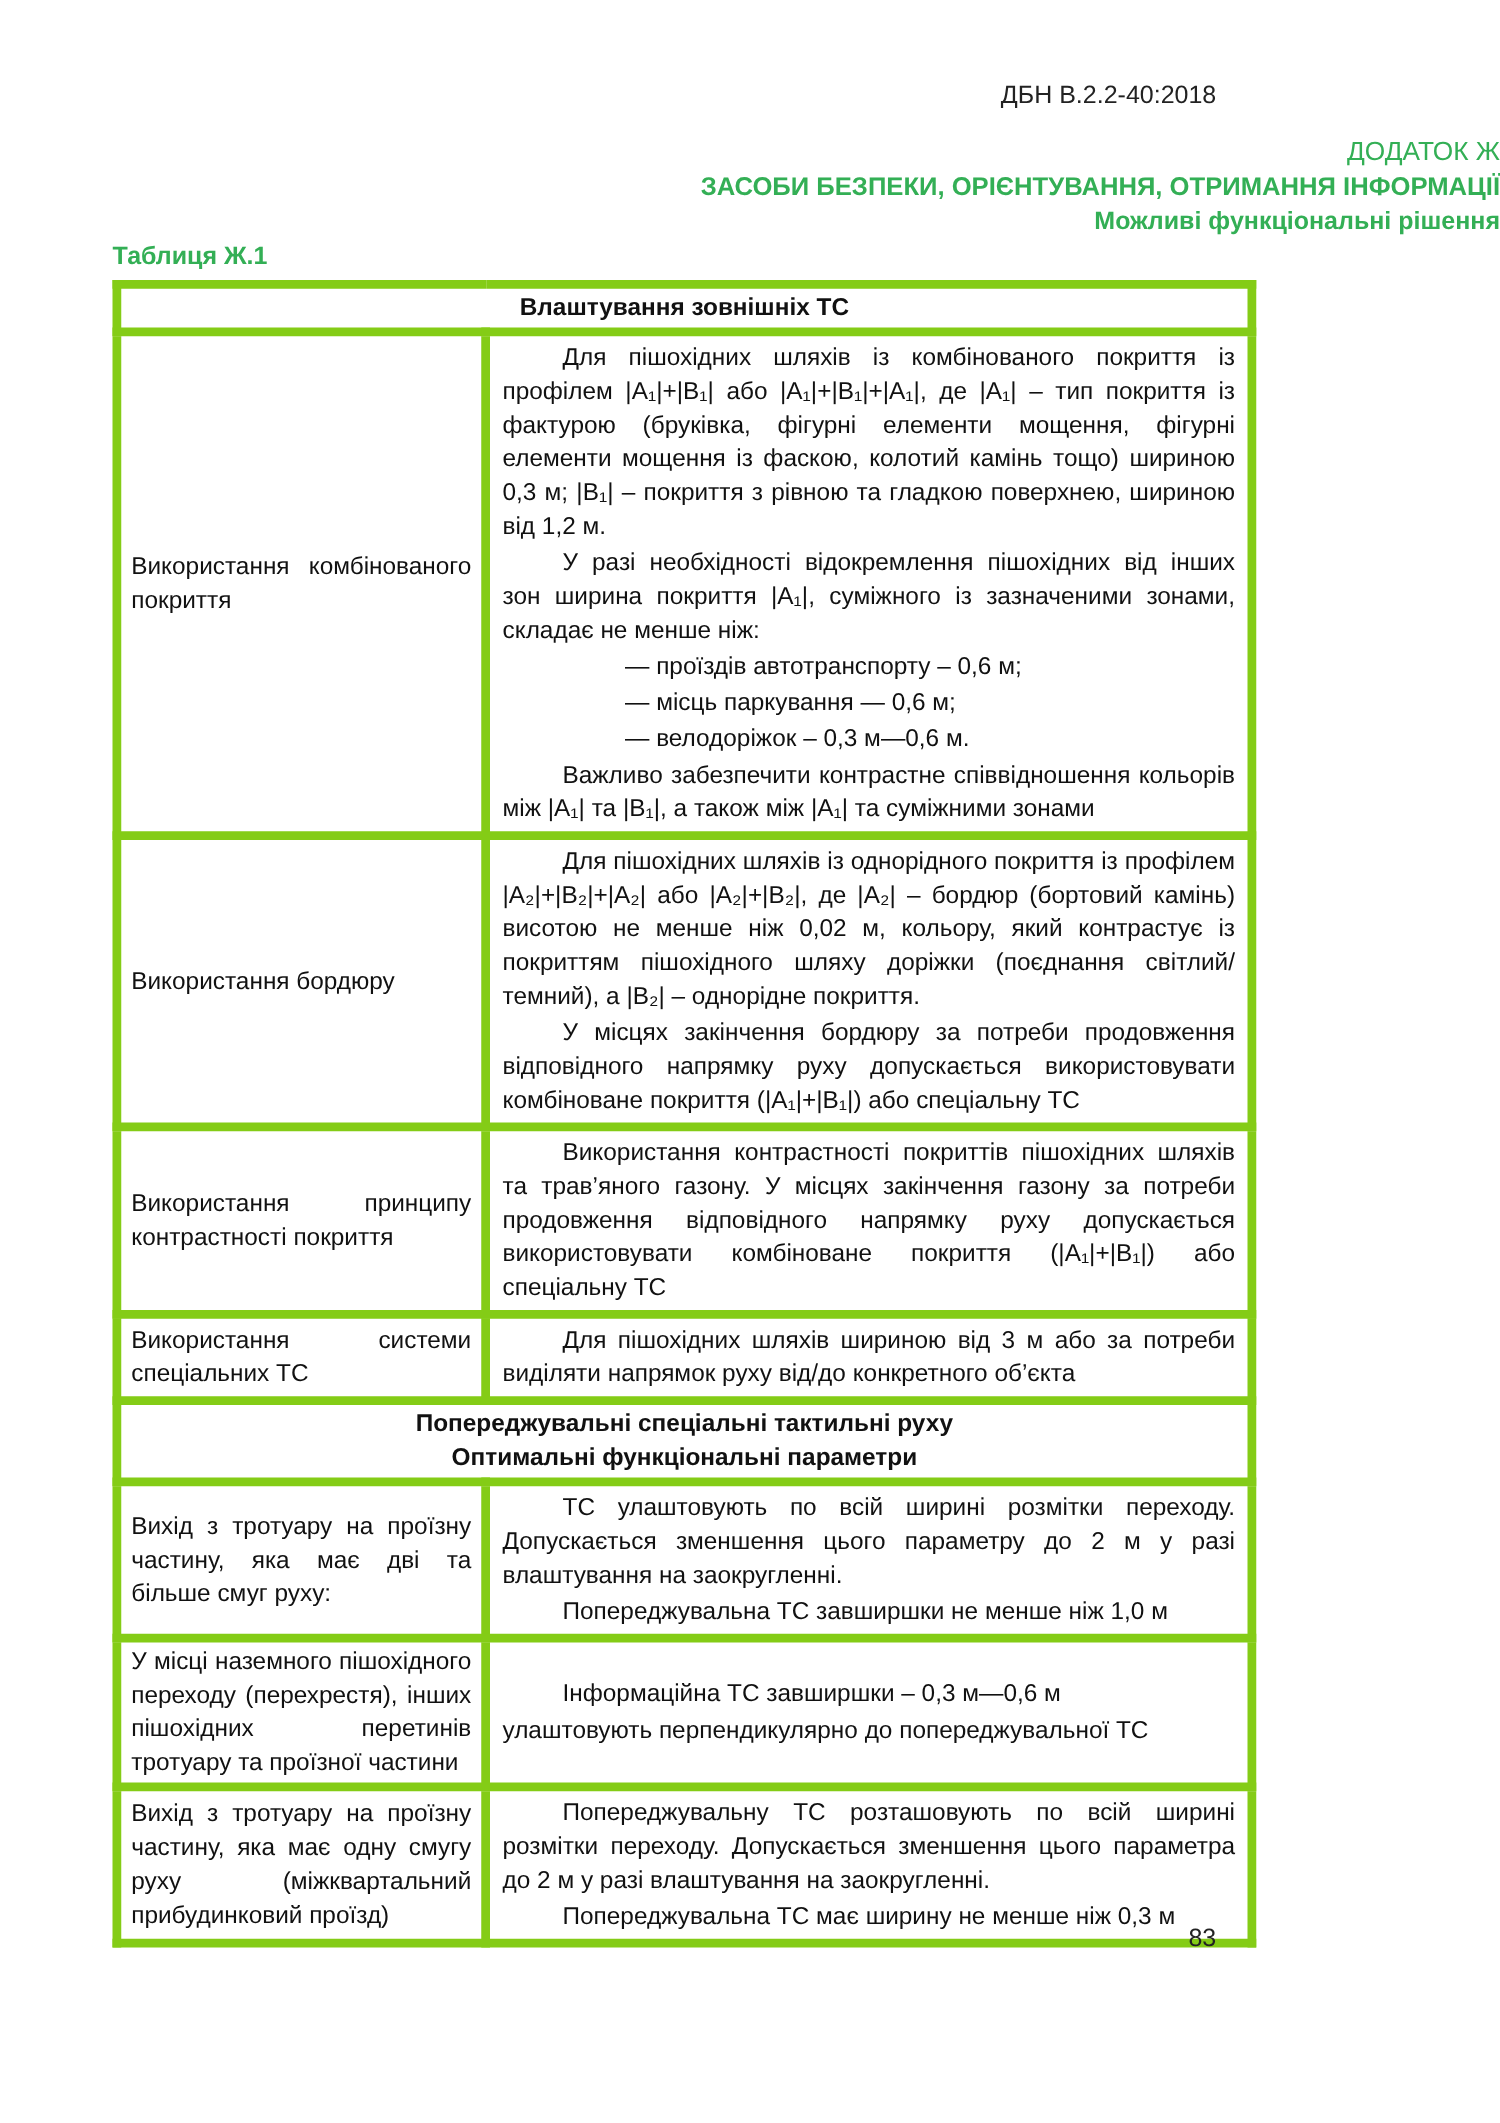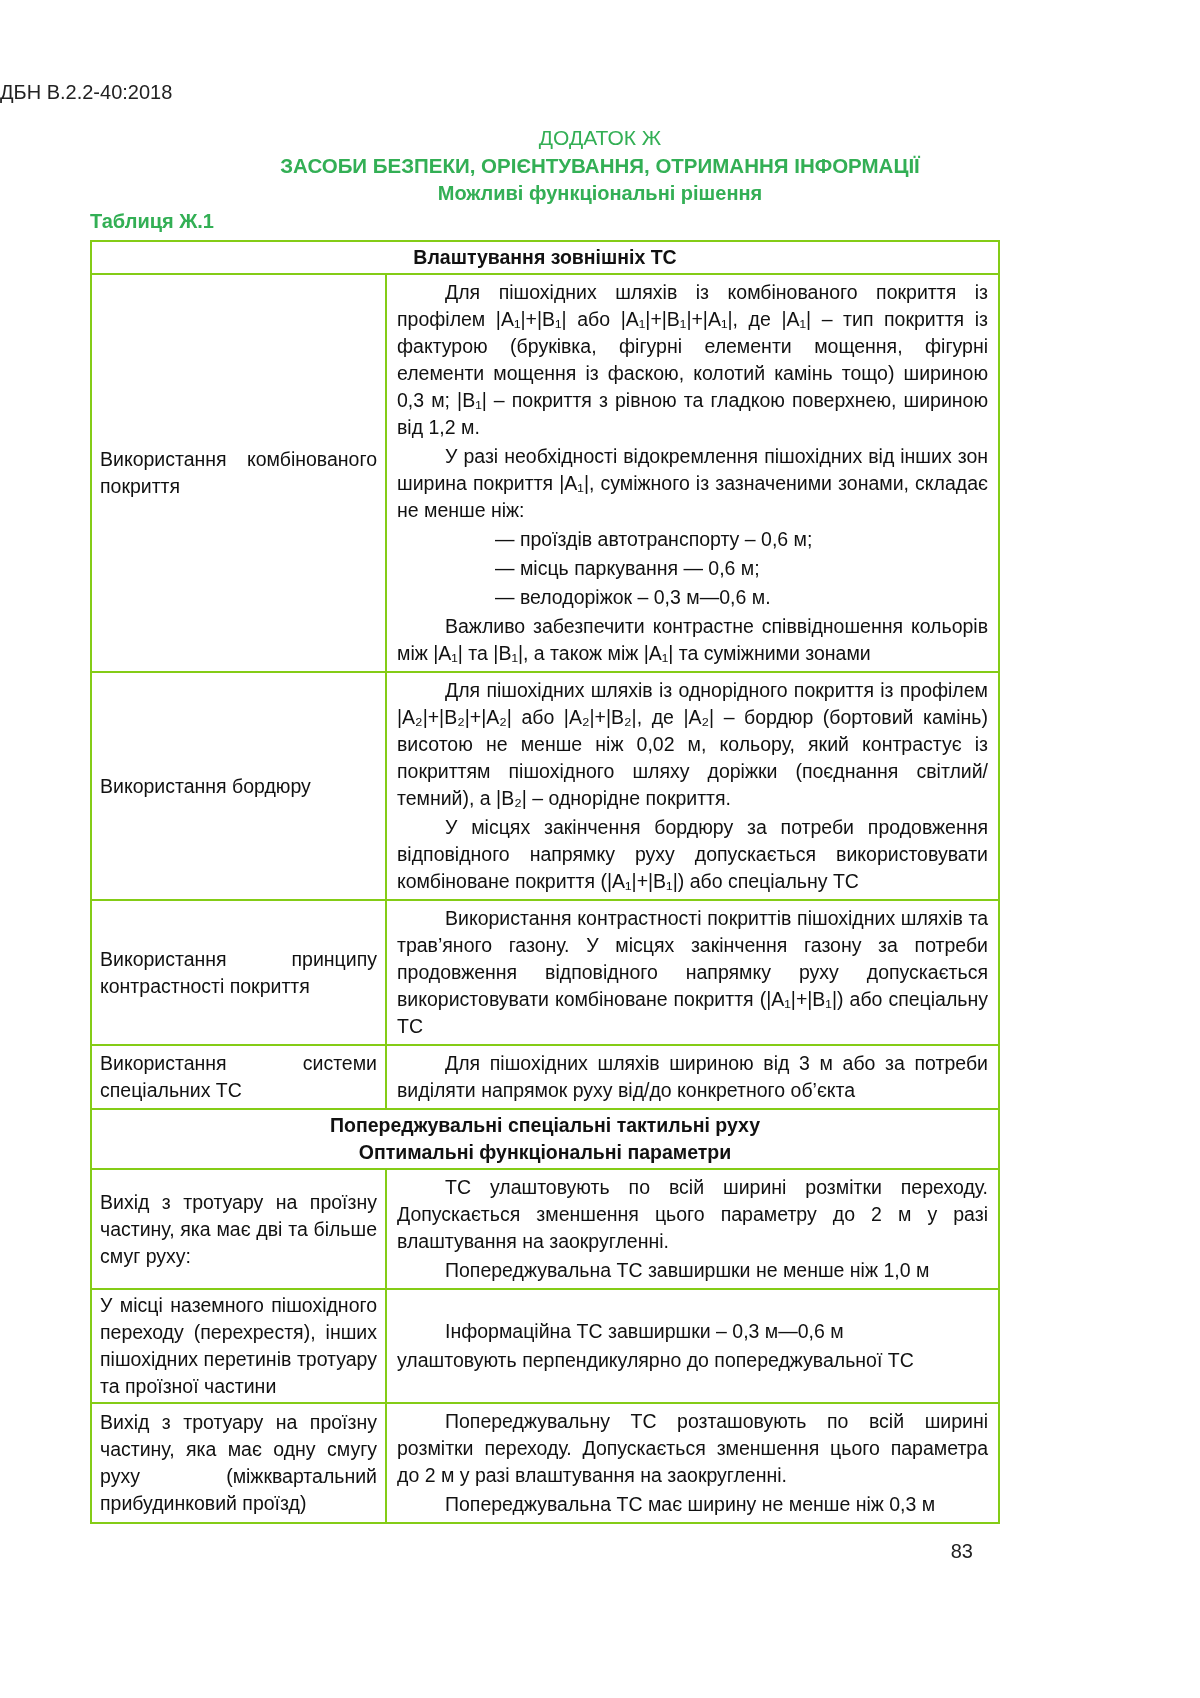--- a/index.html
+++ b/index.html
@@ -5,28 +5,28 @@
   html,body{margin:0;padding:0;background:#e8e8e8;}
   .page{
     position:relative;
     width:1200px;height:1698px;
     background:#ffffff;
     font-family:"Liberation Sans", sans-serif;
     color:#1a1a1a;
     overflow:hidden;
   }
   .doc-code{
-    padding-top:80px;
+    padding-top:64px;
     padding-right:227px;
-    text-align:left;
+    text-align:right;
     font-size:20px;
     line-height:24px;
     color:#222;
   }
-  .headings{ text-align:center; margin-top:20px; }
+  .headings{ text-align:right; margin-top:20px; }
   .h-appendix{ font-size:21px; line-height:28px; color:var(--green,#33af55); font-weight:400;}
   .h-type{ font-size:20px; line-height:27px; color:var(--green,#33af55); font-weight:400;}
   .h-title{ font-size:20.5px; line-height:28px; color:var(--green,#33af55); font-weight:700;}
   .h-subtitle{ font-size:20px; line-height:27px; color:var(--green,#33af55); font-weight:700;}
   .section-line{
     margin:7px 0 0 90px;
     font-size:20px; line-height:27px;
     color:var(--green,#33af55);
   }
   .sec-code{ font-weight:700; }
@@ -39,21 +39,21 @@
   table.main-table{
     margin-left:90px;
     width:908px;
     border-collapse:collapse;
     table-layout:fixed;
     font-size:19.5px;
     line-height:27px;
     color:#111;
   }
   table.main-table td{
-    border:2px solid #84cc16;
+    border:7px solid #84cc16;
     padding:2px 8px;
     vertical-align:middle;
   }
   td.thead{
     text-align:center;
     font-weight:700;
     padding-top:5px;
     padding-bottom:12px;
   }
   td.midhead{

